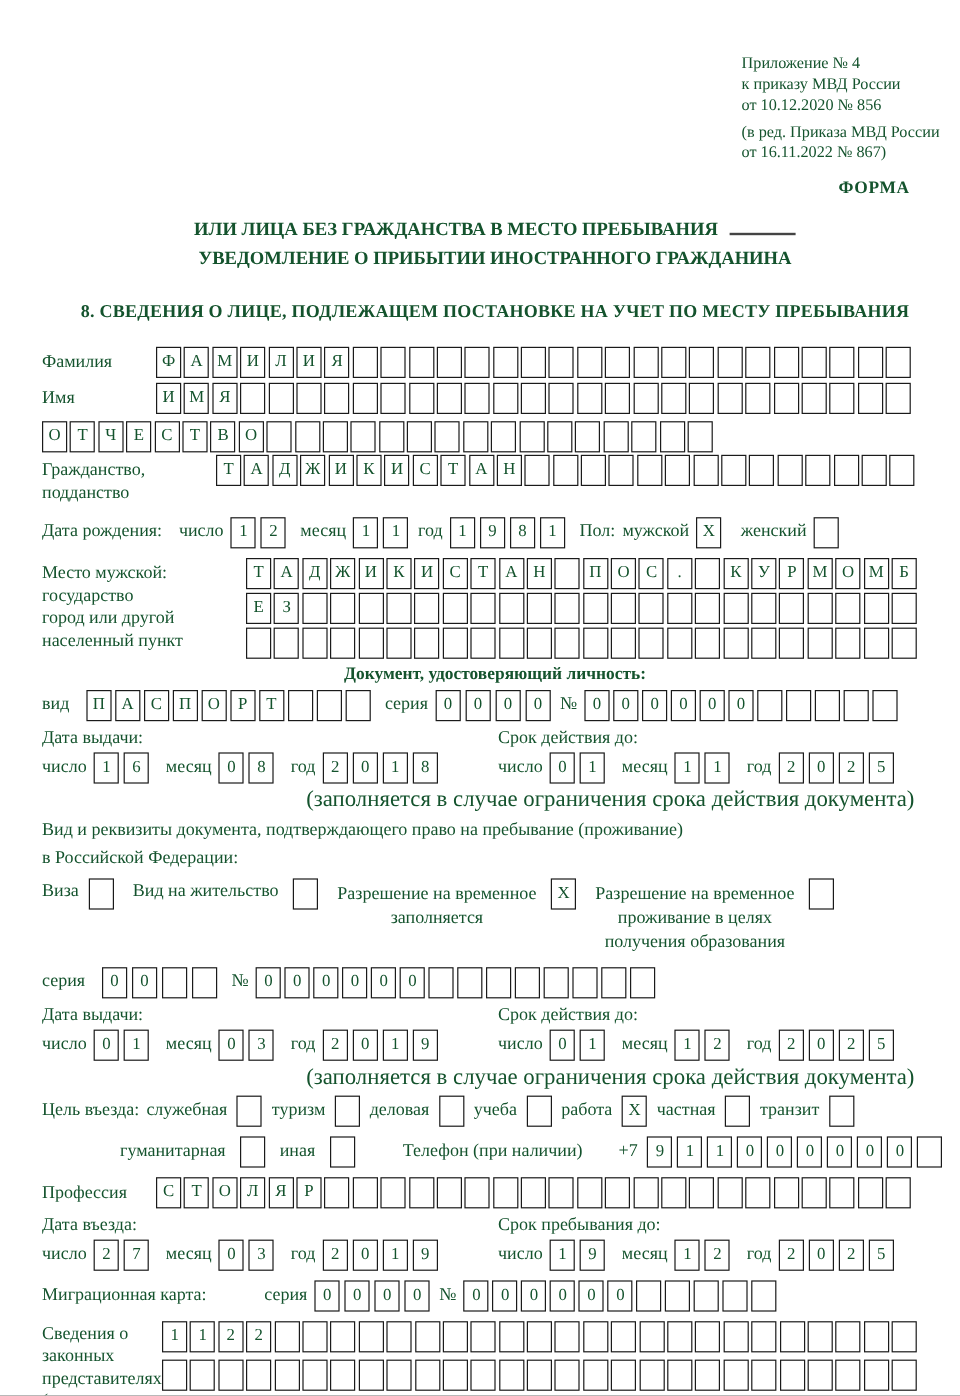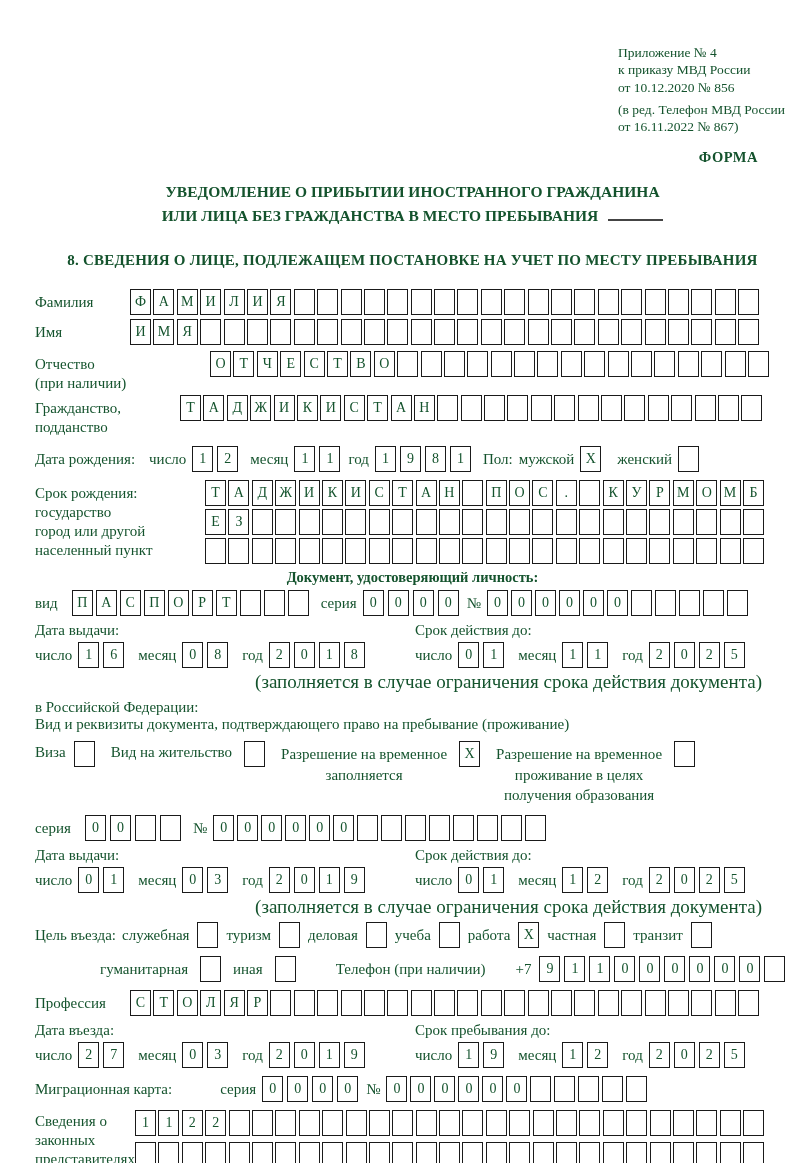--- a/index.html
+++ b/index.html
@@ -57,30 +57,30 @@
 </head>
 <body>
 
 <div class="page">
 
   <div class="appendix">
     <div>Приложение № 4</div>
     <div>к приказу МВД России</div>
     <div>от 10.12.2020 № 856</div>
     <div class="amend">
-      <div>(в ред. Телефон МВД России</div>
+      <div>(в ред. Приказа МВД России</div>
       <div>от 16.11.2022 № 867)</div>
     </div>
   </div>
 
   <div class="forma">ФОРМА</div>
 
   <div class="title">
+    <div><span>ИЛИ ЛИЦА БЕЗ ГРАЖДАНСТВА В МЕСТО ПРЕБЫВАНИЯ</span><span class="uline"></span></div>
     <div>УВЕДОМЛЕНИЕ О ПРИБЫТИИ ИНОСТРАННОГО ГРАЖДАНИНА</div>
-    <div><span>ИЛИ ЛИЦА БЕЗ ГРАЖДАНСТВА В МЕСТО ПРЕБЫВАНИЯ</span><span class="uline"></span></div>
   </div>
 
   <div class="sec-heading">8. СВЕДЕНИЯ О ЛИЦЕ, ПОДЛЕЖАЩЕМ ПОСТАНОВКЕ НА УЧЕТ ПО МЕСТУ ПРЕБЫВАНИЯ</div>
 
   <div class="rows">
 
     <div class="frow mb4">
       <div class="flabel w95">Фамилия</div>
       <div class="cells">
           <span class="cell">Ф</span>
@@ -140,24 +140,20 @@
           <span class="cell"></span>
           <span class="cell"></span>
           <span class="cell"></span>
           <span class="cell"></span>
           <span class="cell"></span>
           <span class="cell"></span>
         </div>
     </div>
 
     <div class="frow mb2">
-      <div class="flabel w175">
-        <div>Отчество</div>
-        <div>(при наличии)</div>
-      </div>
       <div class="cells">
           <span class="cell">О</span>
           <span class="cell">Т</span>
           <span class="cell">Ч</span>
           <span class="cell">Е</span>
           <span class="cell">С</span>
           <span class="cell">Т</span>
           <span class="cell">В</span>
           <span class="cell">О</span>
           <span class="cell"></span>
@@ -238,21 +234,21 @@
           <span class="cell">X</span>
         </span>
       <span class="lbl gap16">женский</span>
       <span class="dcells">
           <span class="cell"></span>
         </span>
     </div>
 
     <div class="frow mb2">
       <div class="flabel w170">
-        <div>Срок рождения:</div>
+        <div>Место мужской:</div>
         <div>государство</div>
         <div>город или другой</div>
         <div>населенный пункт</div>
       </div>
       <div class="stack">
         <div class="cells">
             <span class="cell">Т</span>
             <span class="cell">А</span>
             <span class="cell">Д</span>
             <span class="cell">Ж</span>
@@ -411,22 +407,22 @@
               <span class="cell">2</span>
               <span class="cell">0</span>
               <span class="cell">2</span>
               <span class="cell">5</span>
             </span>
         </div>
       </div>
     </div>
     <div class="note note-right mb6">(заполняется в случае ограничения срока действия документа)</div>
 
+    <div>Вид и реквизиты документа, подтверждающего право на пребывание (проживание)</div>
     <div style="margin-top:6px">в Российской Федерации:</div>
-    <div>Вид и реквизиты документа, подтверждающего право на пребывание (проживание)</div>
 
     <div class="chk-row mb10">
       <div class="chk-item">
         <span class="txt">Виза</span>
         <span class="dcells gap8">
             <span class="cell"></span>
           </span>
       </div>
       <div class="chk-item gap16">
         <span class="txt">Вид на жительство</span>

